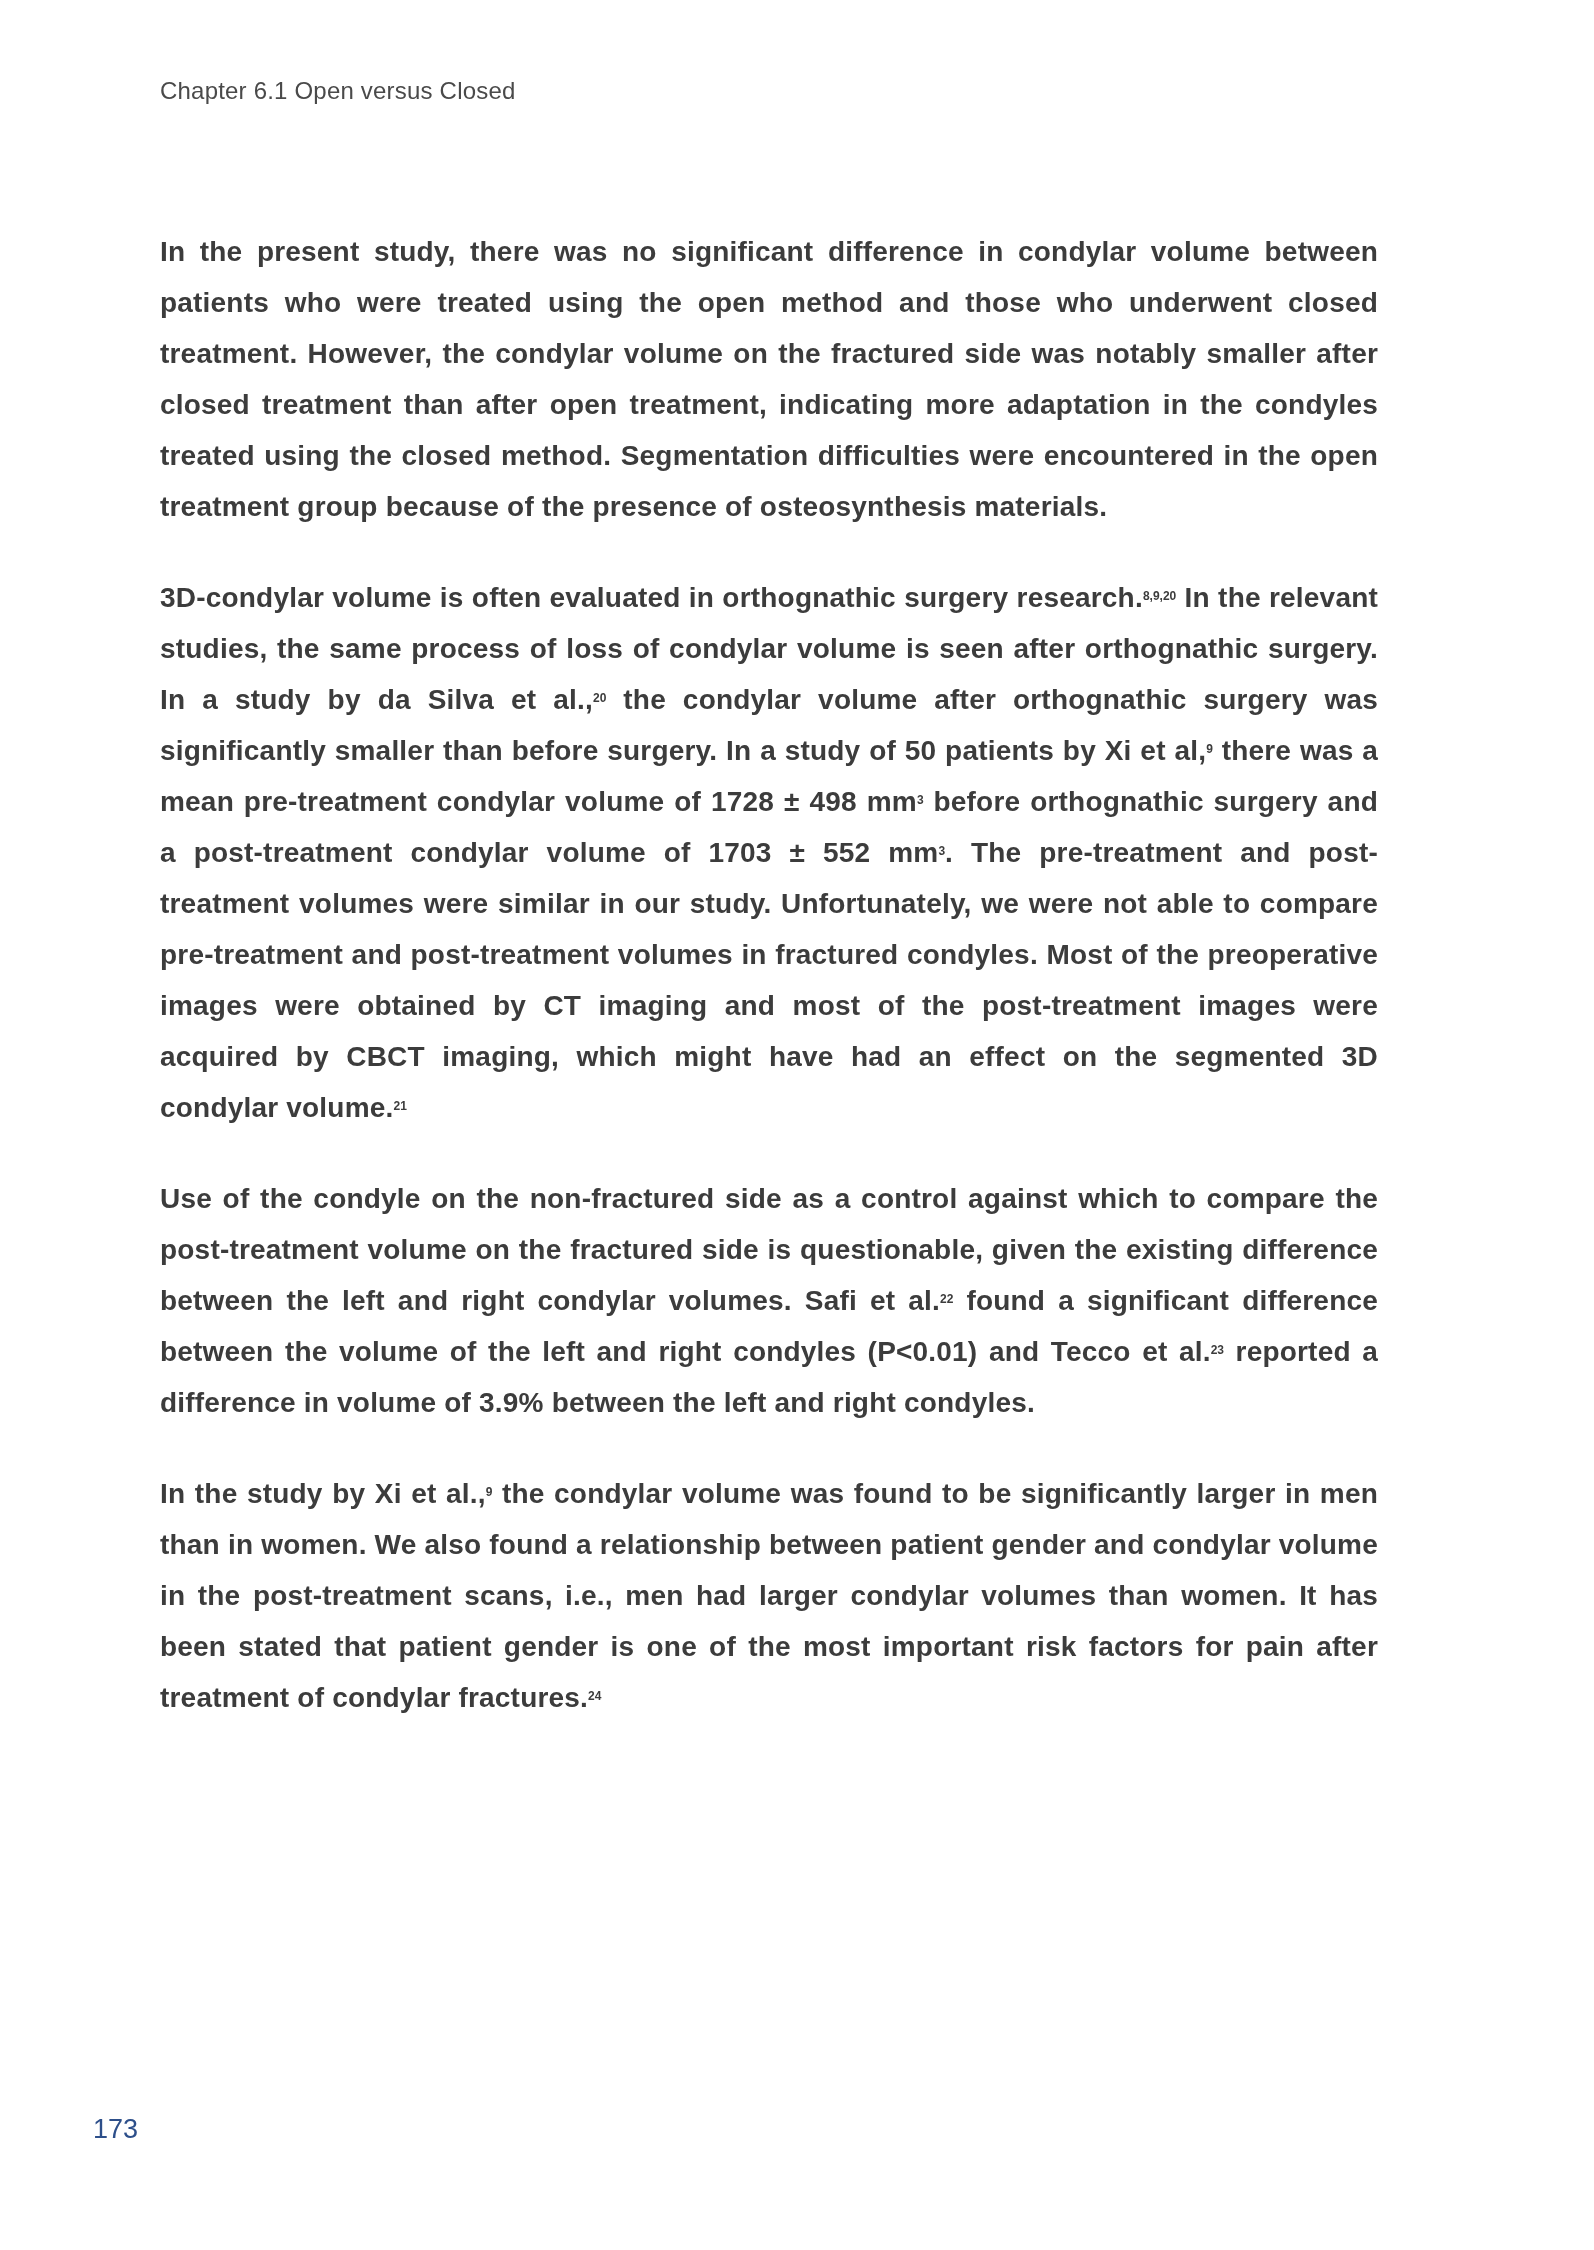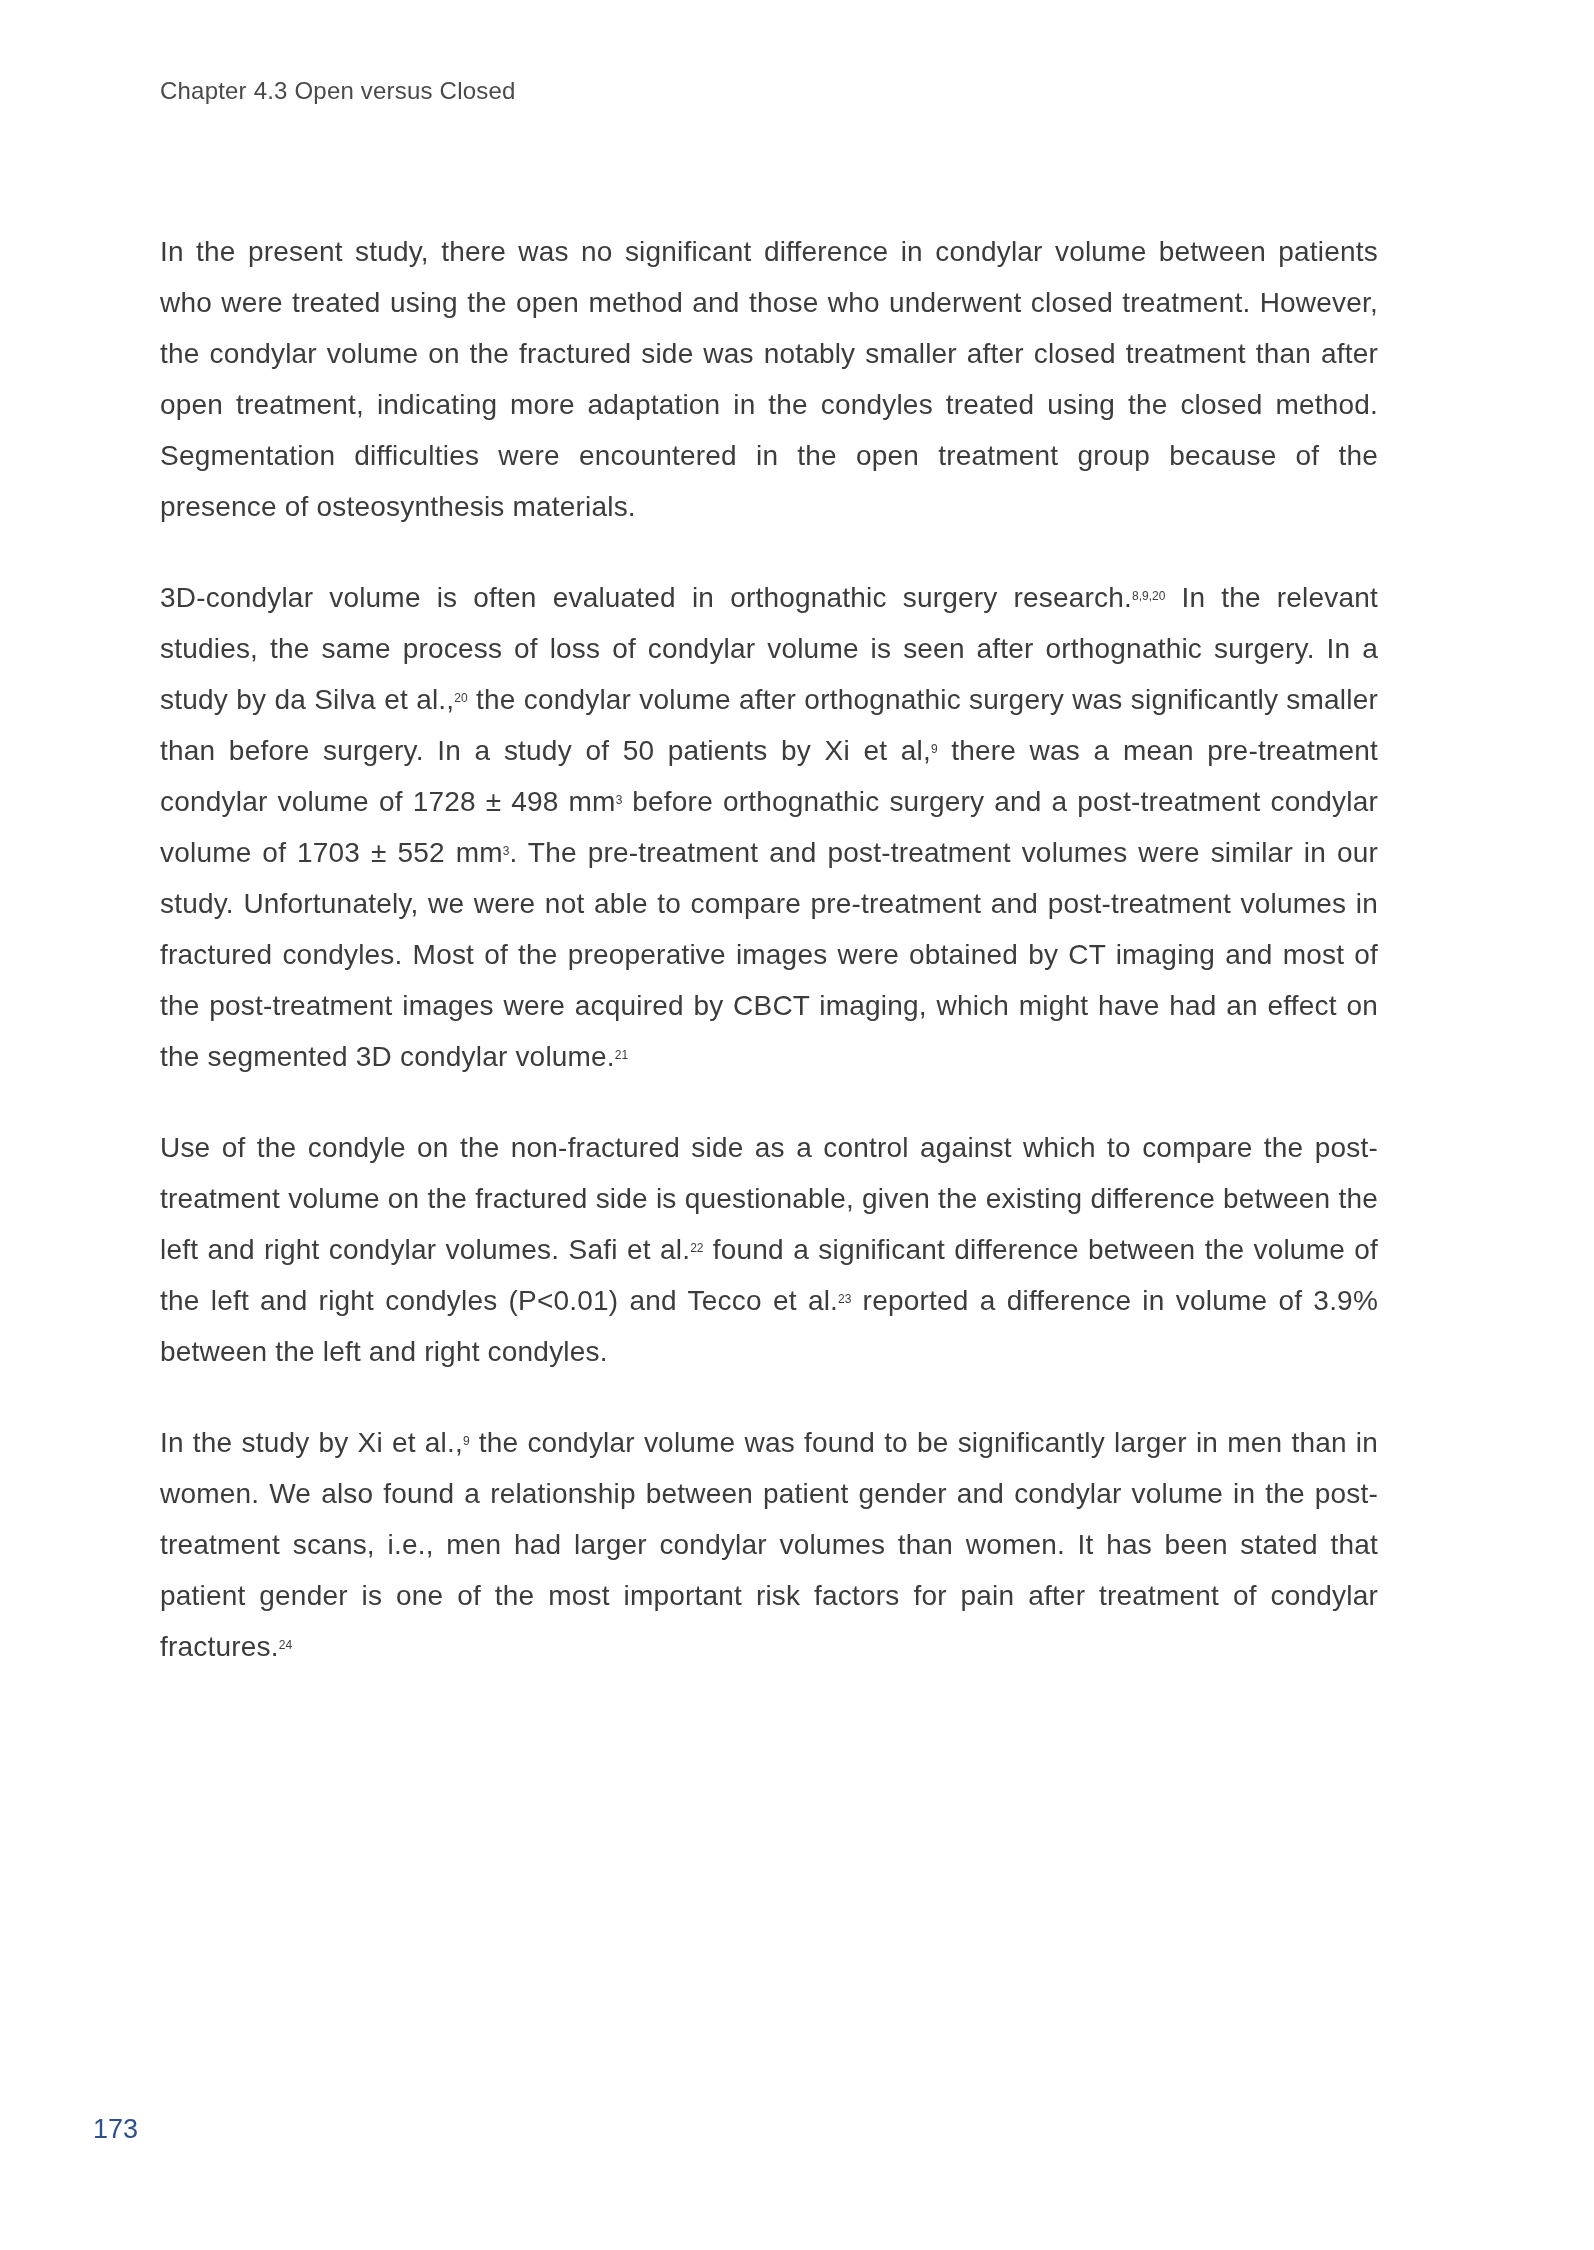--- a/index.html
+++ b/index.html
@@ -29,21 +29,21 @@
     position: absolute;
     left: 160px;
     top: 226px;
     width: 1218px;
     color: #3c3c3c;
   }
   .para {
     margin: 0 0 40px 0;
     font-size: 28px;
     line-height: 51px;
-    font-weight: 400;
+    font-weight: 700;
     text-align: justify;
     letter-spacing: 0.2px;
   }
   .para sup {
     font-size: 12px;
     line-height: 0;
     vertical-align: baseline;
     position: relative;
     top: -0.55em;
     letter-spacing: 0;
@@ -56,21 +56,21 @@
     line-height: 34px;
     font-weight: 300;
     color: #2d4f8a;
   }
 </style>
 </head>
 <body>
 
 <div class="page">
 
-  <div class="running-header">Chapter 4.3 Open versus Closed</div>
+  <div class="running-header">Chapter 6.1 Open versus Closed</div>
 
   <main class="body-text">
     <p class="para">In the present study, there was no significant difference in condylar volume between patients who were treated using the open method and those who underwent closed treatment. However, the condylar volume on the fractured side was notably smaller after closed treatment than after open treatment, indicating more adaptation in the condyles treated using the closed method. Segmentation difficulties were encountered in the open treatment group because of the presence of osteosynthesis materials.</p>
     <p class="para">3D-condylar volume is often evaluated in orthognathic surgery research.<sup>8,9,20</sup> In the relevant studies, the same process of loss of condylar volume is seen after orthognathic surgery. In a study by da Silva et al.,<sup>20</sup> the condylar volume after orthognathic surgery was significantly smaller than before surgery. In a study of 50 patients by Xi et al,<sup>9</sup> there was a mean pre-treatment condylar volume of 1728 ± 498 mm<sup>3</sup> before orthognathic surgery and a post-treatment condylar volume of 1703 ± 552 mm<sup>3</sup>. The pre-treatment and post-treatment volumes were similar in our study. Unfortunately, we were not able to compare pre-treatment and post-treatment volumes in fractured condyles. Most of the preoperative images were obtained by CT imaging and most of the post-treatment images were acquired by CBCT imaging, which might have had an effect on the segmented 3D condylar volume.<sup>21</sup></p>
     <p class="para">Use of the condyle on the non-fractured side as a control against which to compare the post-treatment volume on the fractured side is questionable, given the existing difference between the left and right condylar volumes. Safi et al.<sup>22</sup> found a significant difference between the volume of the left and right condyles (P&lt;0.01) and Tecco et al.<sup>23</sup> reported a difference in volume of 3.9% between the left and right condyles.</p>
     <p class="para">In the study by Xi et al.,<sup>9</sup> the condylar volume was found to be significantly larger in men than in women. We also found a relationship between patient gender and condylar volume in the post-treatment scans, i.e., men had larger condylar volumes than women. It has been stated that patient gender is one of the most important risk factors for pain after treatment of condylar fractures.<sup>24</sup></p>
   </main>
 
   <div class="page-number">173</div>
 

